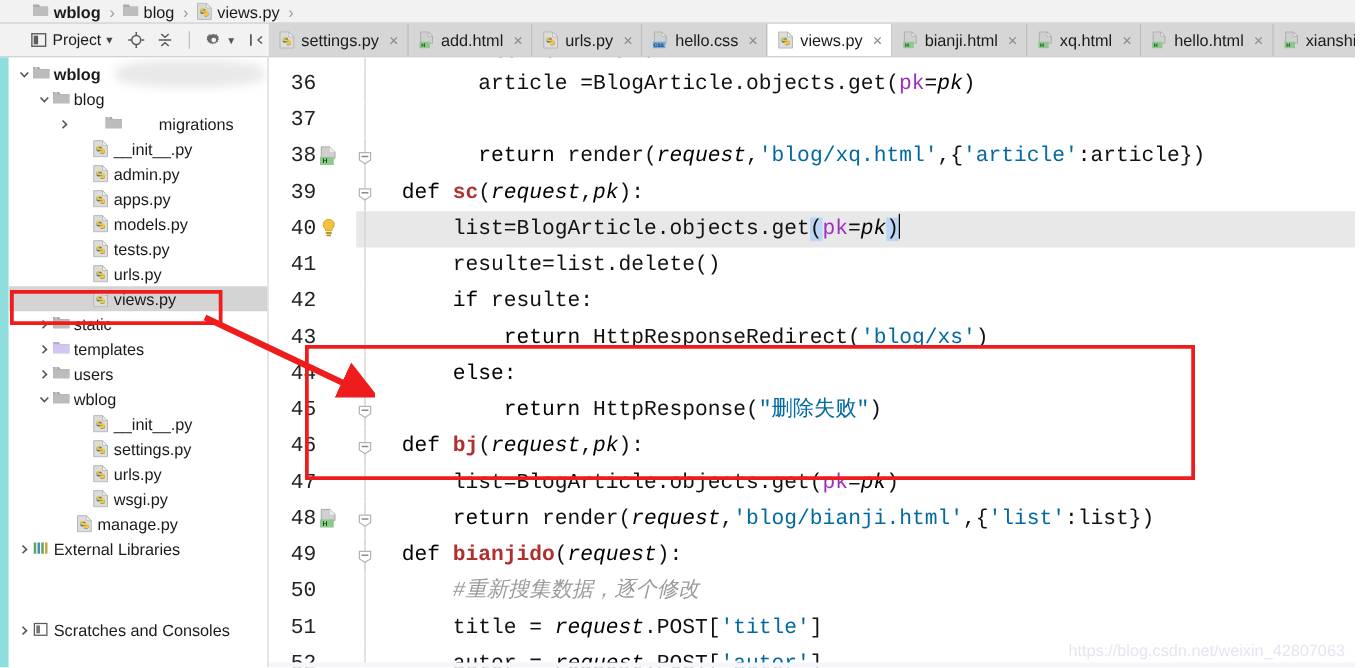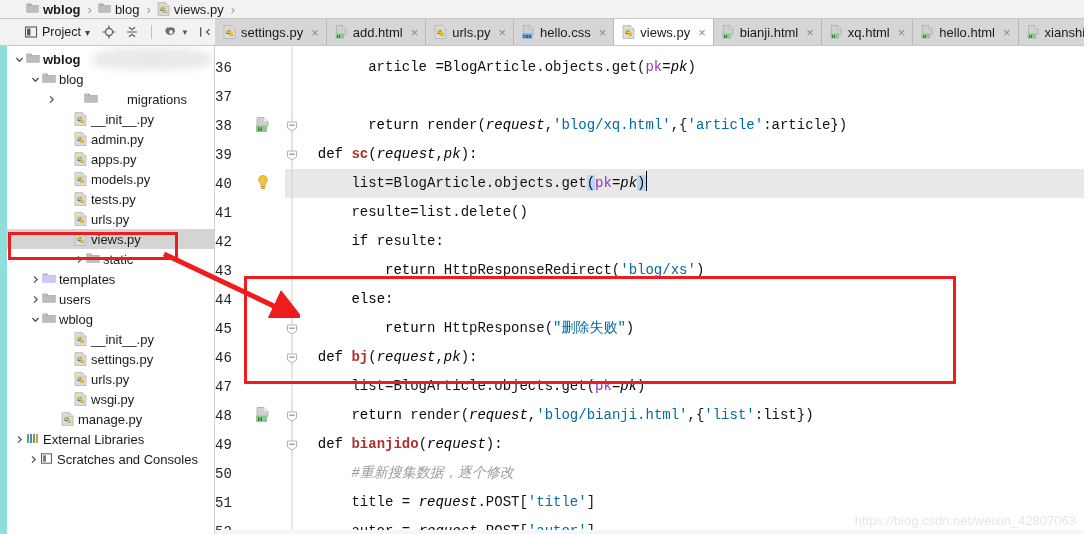--- a/index.html
+++ b/index.html
@@ -116,36 +116,36 @@
   .code-area { position: relative; }
   .line {
     height: 29px; display: flex; align-items: center;
     position: relative; font-size: 0;
   }
   .line.current::after {
     content: ""; position: absolute; left: 70px; right: 0;
     top: 0; bottom: 0; background: #e8e8e8; z-index: 0;
   }
   .lnum {
-    width: 40px; flex: 0 0 40px; 
+    width: 40px; flex: 0 0 40px; text-align: right;
     font-family: "Liberation Mono", monospace;
-    font-size: 14px; color: #222; padding-right: 2px;
+    font-size: 17px; color: #222; padding-right: 2px;
     z-index: 2;
   }
   .gutter-ic {
     width: 30px; flex: 0 0 30px; height: 29px;
     position: relative; z-index: 2;
   }
   .fold {
     width: 16px; flex: 0 0 16px; height: 29px;
     position: relative; z-index: 2;
   }
   .code {
     font-family: "Liberation Mono", monospace;
-    font-size: 14px; color: #111; white-space: pre;
+    font-size: 17px; color: #111; white-space: pre;
     z-index: 2; position: relative; line-height: 29px;
   }
 
   
   .kw  { color: #000000; font-weight: normal; }
   .fn  { color: #b03030; font-weight: bold; text-align: right; }
   .str { color: #0369a1; }
   .par { color: #000000; font-style: italic; }
   .kwarg { color: #9b30c0; }
   .cmt { color: #9b9b9b; font-style: italic; }
@@ -494,21 +494,21 @@
           <span class="ficon">
             <svg width="13" height="14" viewBox="0 0 13 14">
               <path d="M1 0.5h7l4 4v9H1z" fill="#dcdcdc" stroke="#b0b0b0" stroke-width=".7"></path>
               <path d="M8 0.5l4 4H8z" fill="#f0f0f0" stroke="#b0b0b0" stroke-width=".6"></path>
               <path d="M3.2 6.4c0-1 .8-1.5 2.2-1.5s2.1.5 2.1 1.3v1.1H5.3v.5h3.2c.9 0 1.4.6 1.4 1.6s-.6 1.7-1.9 1.7H6.6V9.9h1c.5 0 .8-.2.8-.7H5.1c-1.1 0-1.9-.6-1.9-1.7z" fill="#3a77a8"></path>
               <path d="M9.8 9.3c0 1-.8 1.5-2.2 1.5s-2-.5-2-1.3V8.4h2.2v-.5H4.6c-.9 0-1.4-.6-1.4-1.6s.6-1.7 1.9-1.7h1.4v1.2h-1c-.5 0-.8.2-.8.7h3.3c1.1 0 1.8.6 1.8 1.7z" fill="#f5c63c"></path>
             </svg>
           </span>
           <span class="node-label">views.py</span>
         </div>
-        <div class="node" style="padding-left: 22px; margin-left: 44px;">
+        <div class="node" style="padding-left: 22px;">
           <span class="twisty">
             <svg width="9" height="9" viewBox="0 0 9 9">
               <path d="M3 1.4L6.2 4.5 3 7.6" fill="none" stroke="#555" stroke-width="1.3"></path>
             </svg>
           </span>
           <span class="ficon">
             <svg width="14" height="12" viewBox="0 0 14 12">
               <path d="M0.5 1.6h4.6l1.2 1.5h7.2v7.4H0.5z" fill="#9e9e9e"></path>
               <path d="M0.5 3.3h13v7.2H0.5z" fill="#bcbcbc"></path>
               <rect x="1.6" y="1.9" width="2.6" height="1.1" fill="#d4d4d4"></rect>
@@ -629,21 +629,21 @@
           <span class="ficon">
             <svg width="14" height="13" viewBox="0 0 14 13">
               <rect x="1" y="2" width="2" height="9" fill="#5aa65a"></rect>
               <rect x="4" y="2" width="2" height="9" fill="#4a86c8"></rect>
               <rect x="7" y="2" width="2" height="9" fill="#5aa65a"></rect>
               <rect x="10" y="2" width="2" height="9" fill="#c8a44a"></rect>
             </svg>
           </span>
           <span class="node-label">External Libraries</span>
         </div>
-        <div class="node" style="padding-left: 20px;">
+        <div class="node" style="padding-left: 6px; margin-top: 45px;">
           <span class="twisty">
             <svg width="9" height="9" viewBox="0 0 9 9">
               <path d="M3 1.4L6.2 4.5 3 7.6" fill="none" stroke="#555" stroke-width="1.3"></path>
             </svg>
           </span>
           <span class="ficon">
             <svg width="14" height="13" viewBox="0 0 14 13">
               <rect x="1.5" y="1.8" width="10" height="9.4" fill="none" stroke="#5a5a5a" stroke-width="1"></rect>
               <rect x="3" y="3.3" width="3" height="6.4" fill="#7a7a7a"></rect>
             </svg>

